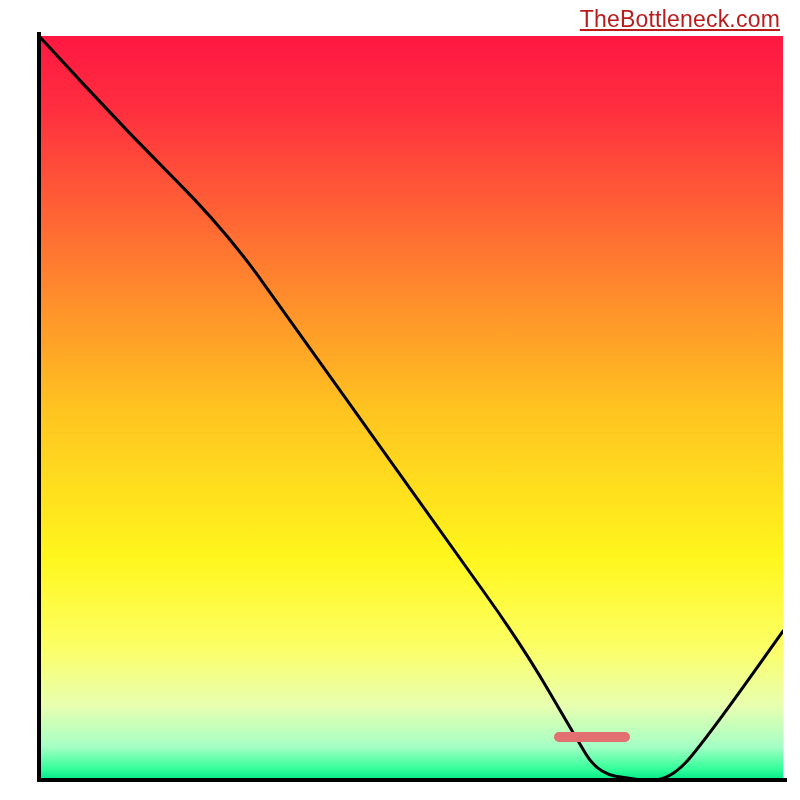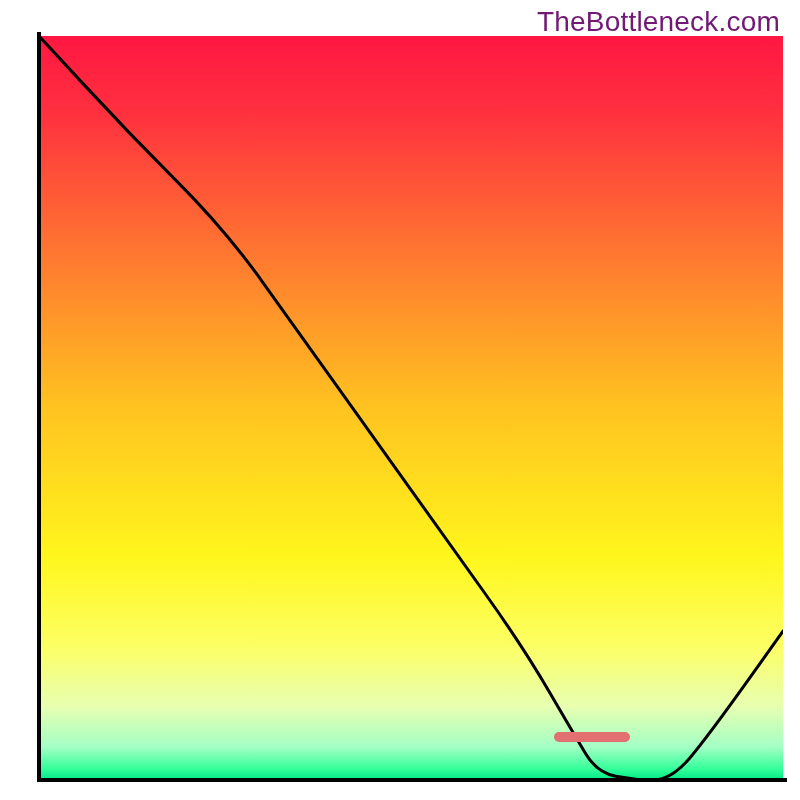--- a/index.html
+++ b/index.html
@@ -13,25 +13,26 @@
   }
   .chart-container {
     position: relative;
     width: 800px;
     height: 800px;
   }
   .watermark {
     position: absolute;
     top: 6px;
     right: 20px;
-    font-size: 28px;
-    color: #701a75;
+    font-size: 23px;
+    color: #b91c1c;
     font-weight: normal;
     letter-spacing: 0.2px;
     z-index: 50;
+    text-decoration: underline;
   }
   .axes {
     position: absolute;
     top: 0;
     left: 0;
     z-index: 40;
   }
   .plot-area {
     position: absolute;
     z-index: 10;

